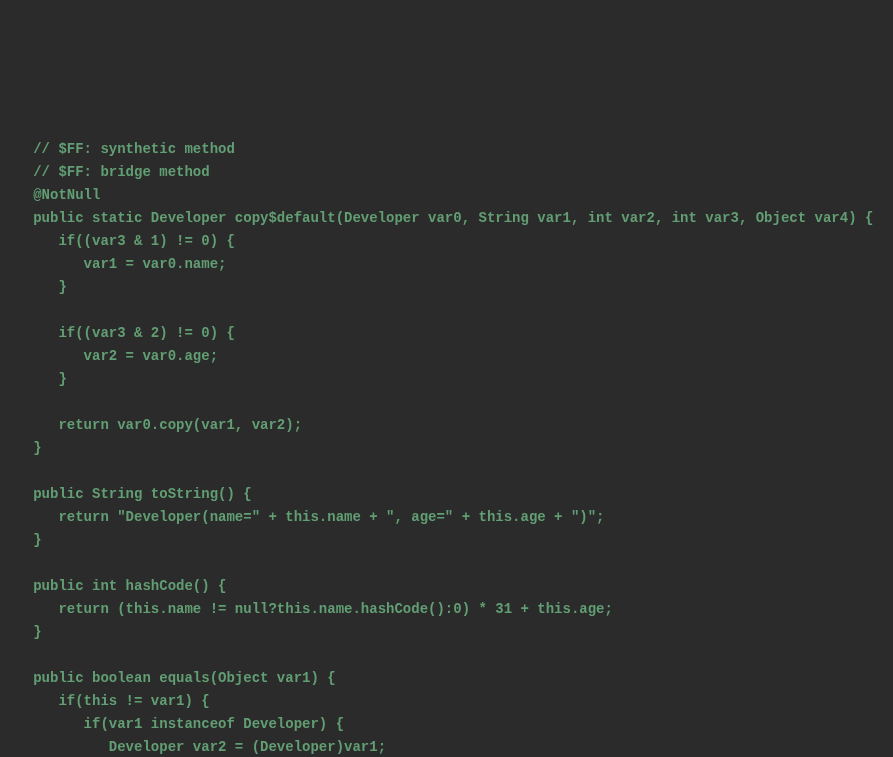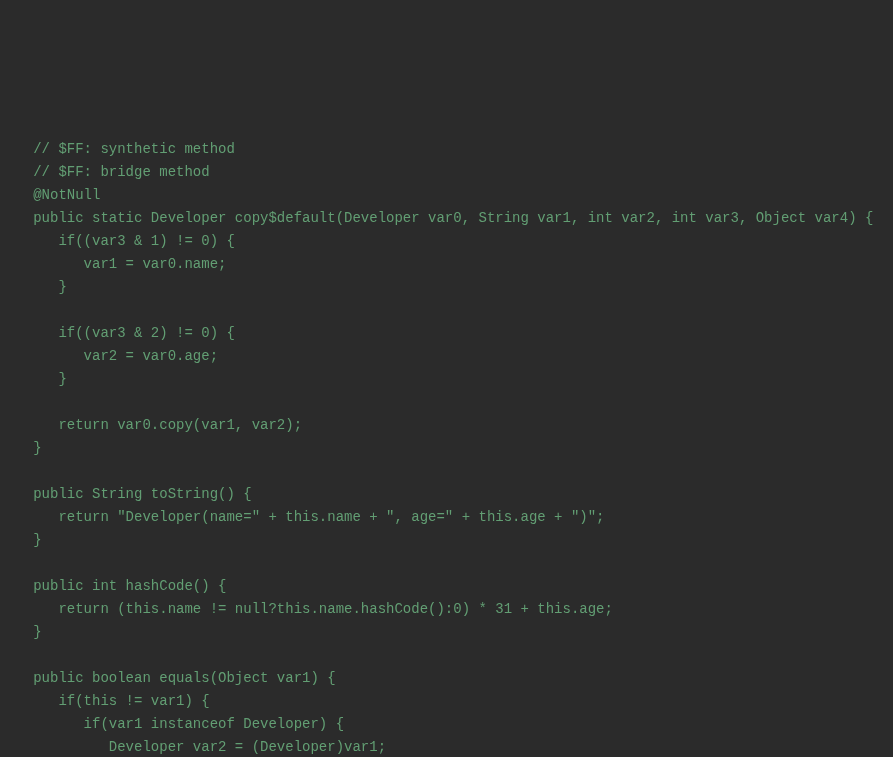--- a/index.html
+++ b/index.html
@@ -11,20 +11,21 @@
       line-height: 23px;
       color: #629e73;
       white-space: pre;
       overflow-x: hidden;
     }
     .code-container {
       padding-left: 8px;
     }
     .line {
       display: block;
+      font-weight: bold;
     }
   </style>
 </head>
 <body>
 
 
 
 <div class="code-container">
   <div id="code-lines"><span class="line">   // $FF: synthetic method</span><span class="line">   // $FF: bridge method</span><span class="line">   @NotNull</span><span class="line">   public static Developer copy$default(Developer var0, String var1, int var2, int var3, Object var4) {</span><span class="line">      if((var3 &amp; 1) != 0) {</span><span class="line">         var1 = var0.name;</span><span class="line">      }</span><span class="line">&nbsp;</span><span class="line">      if((var3 &amp; 2) != 0) {</span><span class="line">         var2 = var0.age;</span><span class="line">      }</span><span class="line">&nbsp;</span><span class="line">      return var0.copy(var1, var2);</span><span class="line">   }</span><span class="line">&nbsp;</span><span class="line">   public String toString() {</span><span class="line">      return "Developer(name=" + this.name + ", age=" + this.age + ")";</span><span class="line">   }</span><span class="line">&nbsp;</span><span class="line">   public int hashCode() {</span><span class="line">      return (this.name != null?this.name.hashCode():0) * 31 + this.age;</span><span class="line">   }</span><span class="line">&nbsp;</span><span class="line">   public boolean equals(Object var1) {</span><span class="line">      if(this != var1) {</span><span class="line">         if(var1 instanceof Developer) {</span><span class="line">            Developer var2 = (Developer)var1;</span></div>
 </div>

